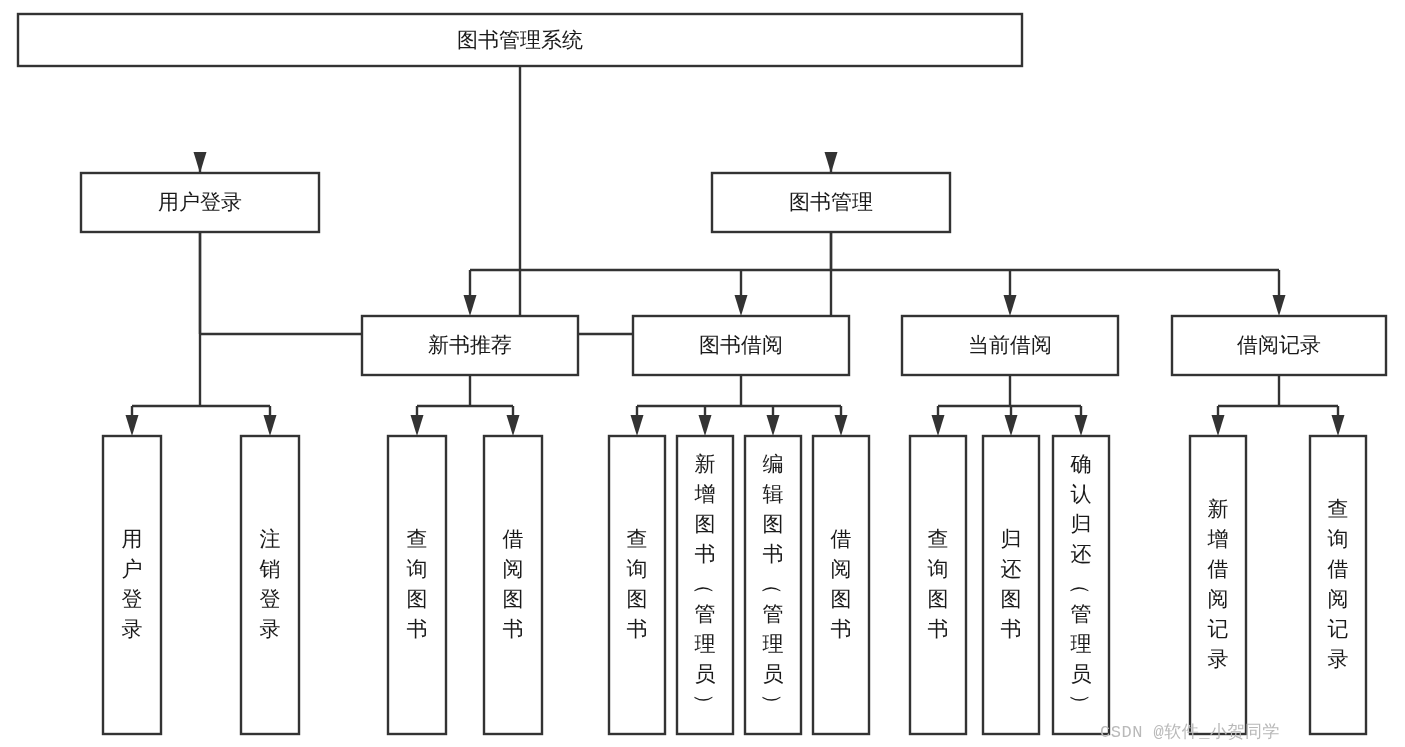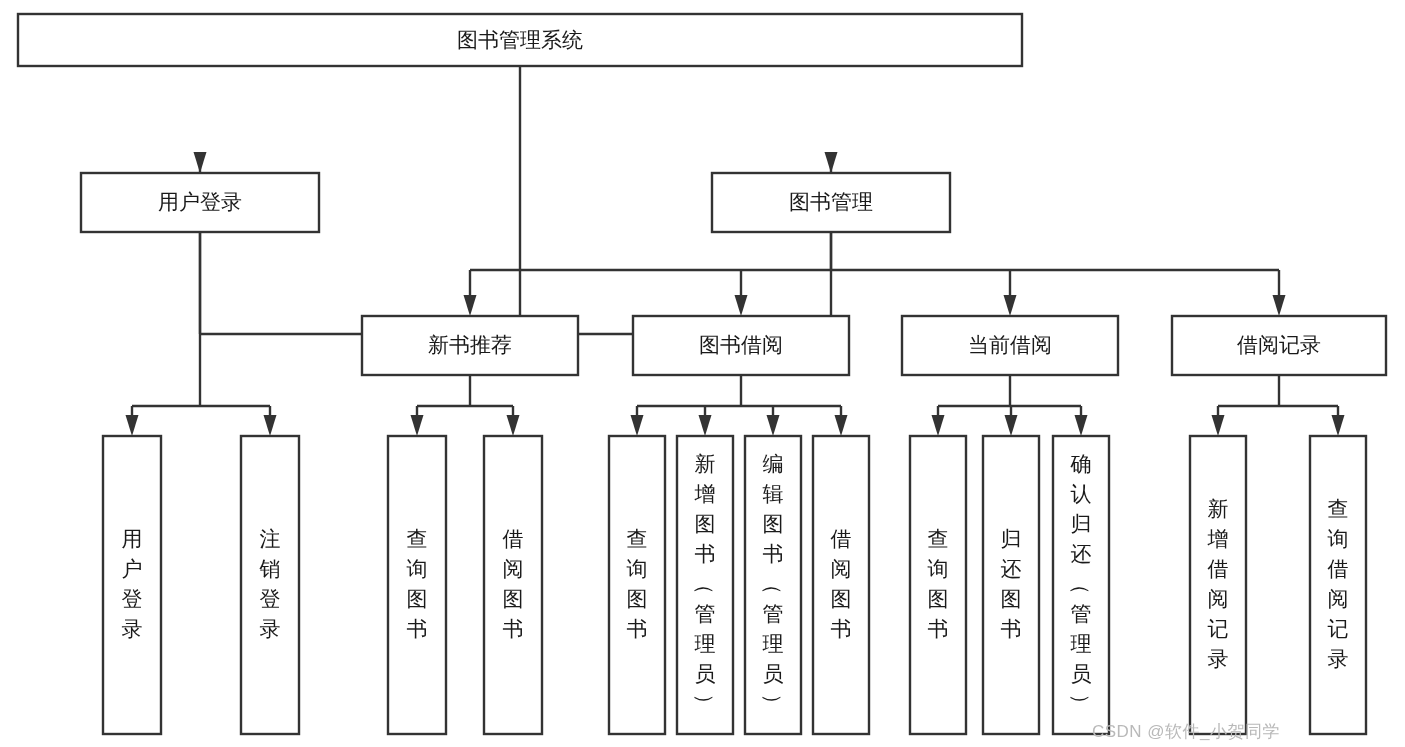--- a/index.html
+++ b/index.html
@@ -17,21 +17,21 @@
     font-family:"Liberation Sans","DejaVu Sans",sans-serif;
     font-size:21px;fill:#1a1a1a;text-anchor:middle;
     dominant-baseline:middle;
   }
   .node-label-v{
     font-family:"Liberation Sans","DejaVu Sans",sans-serif;
     font-size:21px;fill:#1a1a1a;text-anchor:middle;
   }
   .watermark{
     position:absolute;right:8px;bottom:4px;
-    font-family:Liberation Sans, sans-serif;
+    font-family:Liberation Mono, monospace;
     font-size:17px;color:#b9b9b9;white-space:nowrap;
     letter-spacing:.5px;pointer-events:none;
   }
 </style>
 </head>
 <body>
 
 <div id="diagram-root">
   <svg id="chart-svg" viewBox="0 0 1405 747" xmlns="http://www.w3.org/2000/svg">
     <g id="edges-layer">

